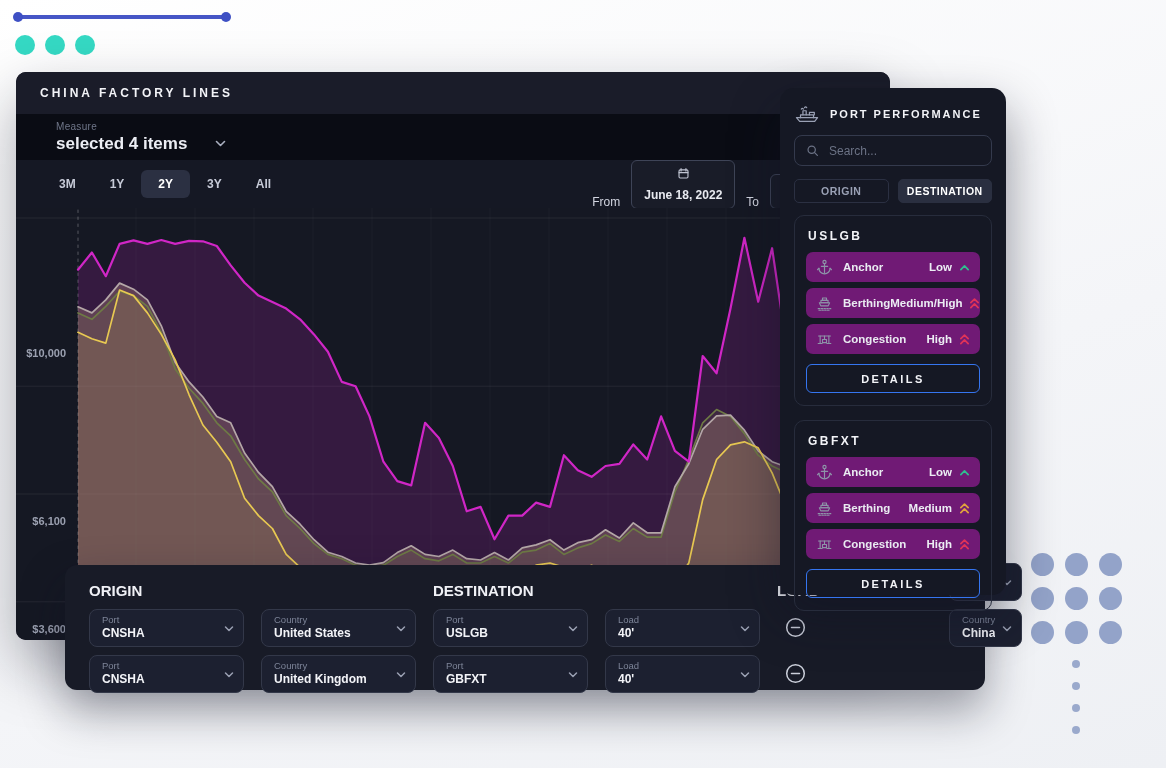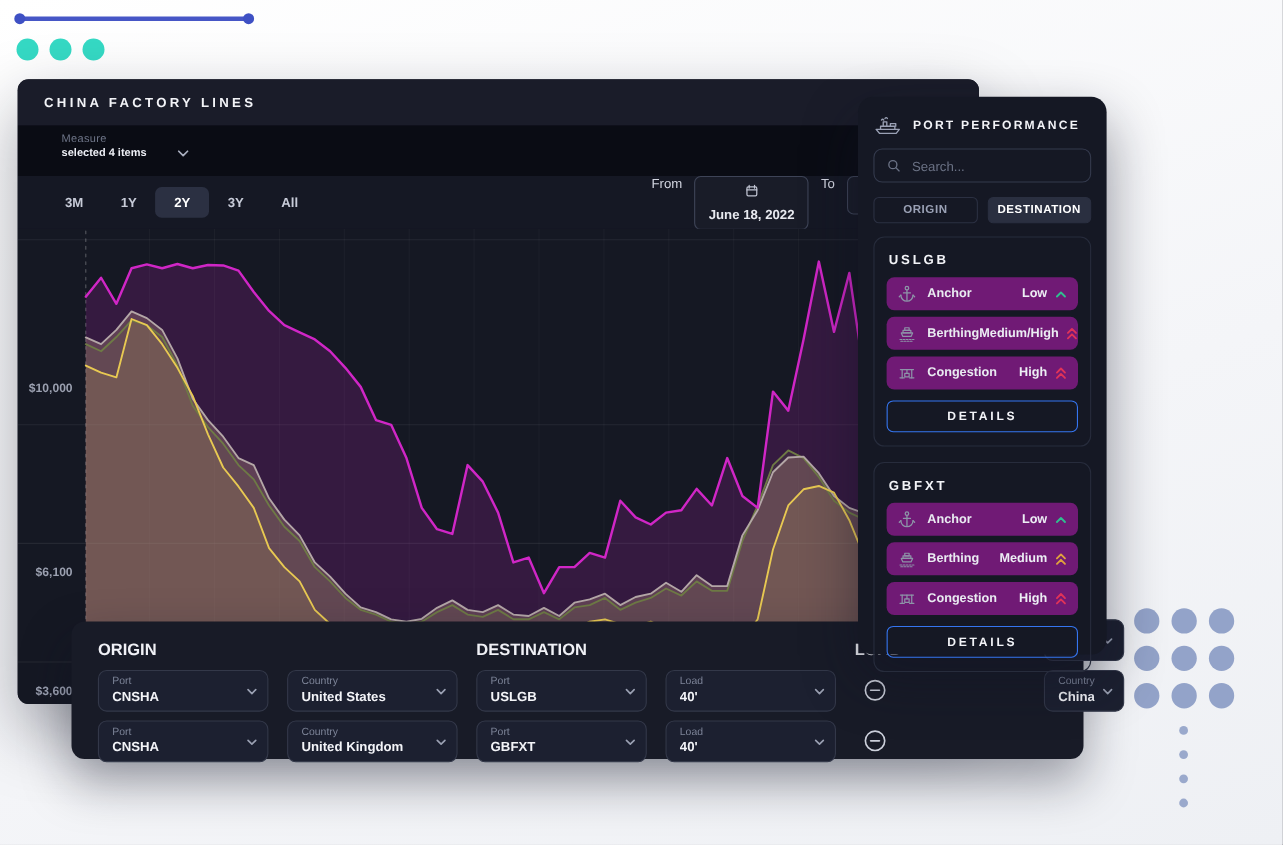--- a/index.html
+++ b/index.html
@@ -22,28 +22,28 @@
   .small-dots span { width:8px; height:8px; border-radius:50%; background:#9aa9cc; }
 
   
   .main-panel { position:absolute; left:16px; top:72px; width:874px; height:568px;
     background:#161825; border-radius:10px; overflow:hidden; z-index:1;
     box-shadow:0 25px 60px rgba(15,18,35,.35); }
   .mp-titlebar { height:42px; background:#1a1c29; display:flex; align-items:center; padding:0 24px; }
   .mp-title { color:#f2f3f7; font-size:12px; font-weight:bold; letter-spacing:3px; }
   .mp-measure { height:46px; background:#0a0c14; padding:7px 24px 16px 40px; }
   .measure-label { color:#6f7689; font-size:10px; letter-spacing:.3px; }
-  .measure-value { display:flex; align-items:center; gap:28px; color:#eceef4; font-size:10px; font-weight:bold; margin-top:2px; cursor:pointer; }
+  .measure-value { display:flex; align-items:center; gap:28px; color:#eceef4; font-size:17px; font-weight:bold; margin-top:2px; cursor:pointer; }
   .measure-value svg { width:11px; height:8px; stroke:#aab0c0; }
   .mp-toolbar { height:48px; background:#151824; display:flex; align-items:center; padding:0 16px 0 26px; }
   .range-tabs { display:flex; align-items:center; gap:0; }
   .range-tab { background:none; border:none; color:#c7cbd8; font-family:inherit; font-size:12px; font-weight:bold;
     padding:7px 17px; border-radius:6px; cursor:pointer; }
   .range-tab.active { background:#2b3042; color:#ffffff; }
-  .date-controls { margin-left:auto; display:flex; align-items:flex-start; gap:11px; }
+  .date-controls { margin-left:auto; display:flex; align-items:flex-end; gap:11px; }
   .date-label { color:#d2d5e0; font-size:12px; }
   .date-box { display:flex; align-items:center; gap:8px; border:1px solid #3e4457; background:rgba(255,255,255,.02);
     border-radius:6px; padding:6px 12px; color:#e8eaf0; font-size:12px; font-weight:bold; cursor:pointer; min-height:29px;flex-direction:column;}
   .date-box svg { width:13px; height:13px; stroke:#c0c4d2; }
   .date-box.to { width:104px; }
   
   .chart-wrap { position:relative; height:432px; background:#151823; }
   .y-label { position:absolute; left:0; width:50px; text-align:right; color:#9ba0b0; font-size:11px; font-weight:bold; }
   #chart-svg { position:absolute; left:0; top:0; }
 

